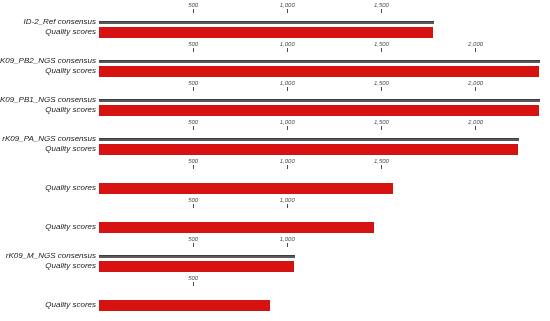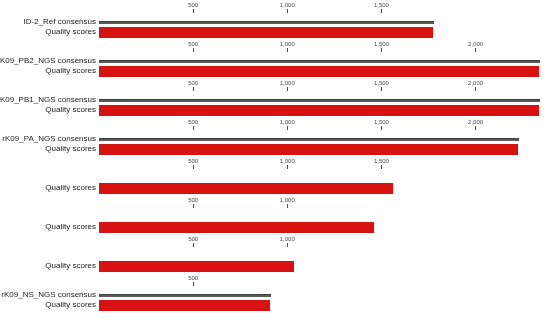--- a/index.html
+++ b/index.html
@@ -10,20 +10,21 @@
     width: 550px;
     height: 321px;
     background: #ffffff;
     font-family: "Liberation Sans", sans-serif;
     overflow: hidden;
   }
   #viewer {
     position: relative;
     width: 460px;
     height: 321px;
+    font-style: italic;
   }
   .track {
     position: absolute;
     left: 0;
     width: 550px;
     height: 39px;
   }
   .ruler {
     position: absolute;
     left: 0;
@@ -242,34 +243,34 @@
       <div class="ruler">
         <div class="tick" style="left: 193.15px;">
           <span class="tick-label">500</span>
           <span class="tick-mark"></span>
         </div>
         <div class="tick" style="left: 287.3px;">
           <span class="tick-label">1,000</span>
           <span class="tick-mark"></span>
         </div>
       </div>
+      <div class="row row-consensus">
+        <div class="row-label">rK09_M_NGS consensus</div>
+        <div class="consensus-line" style="width: 195.832px;"></div>
+      </div>
       <div class="row row-quality">
         <div class="row-label">Quality scores</div>
         <div class="quality-bar" style="width: 194.891px; background: rgb(216, 17, 17);"></div>
       </div>
     </div>
     <div class="track" style="top: 275px;">
       <div class="ruler">
         <div class="tick" style="left: 193.15px;">
           <span class="tick-label">500</span>
           <span class="tick-mark"></span>
         </div>
-      </div>
-      <div class="row row-consensus">
-        <div class="row-label">rK09_NS_NGS consensus</div>
-        <div class="consensus-line" style="width: 172.294px;"></div>
       </div>
       <div class="row row-quality">
         <div class="row-label">Quality scores</div>
         <div class="quality-bar" style="width: 170.976px; background: rgb(216, 17, 17);"></div>
       </div>
     </div>
   </div>
 
 </body></html>

